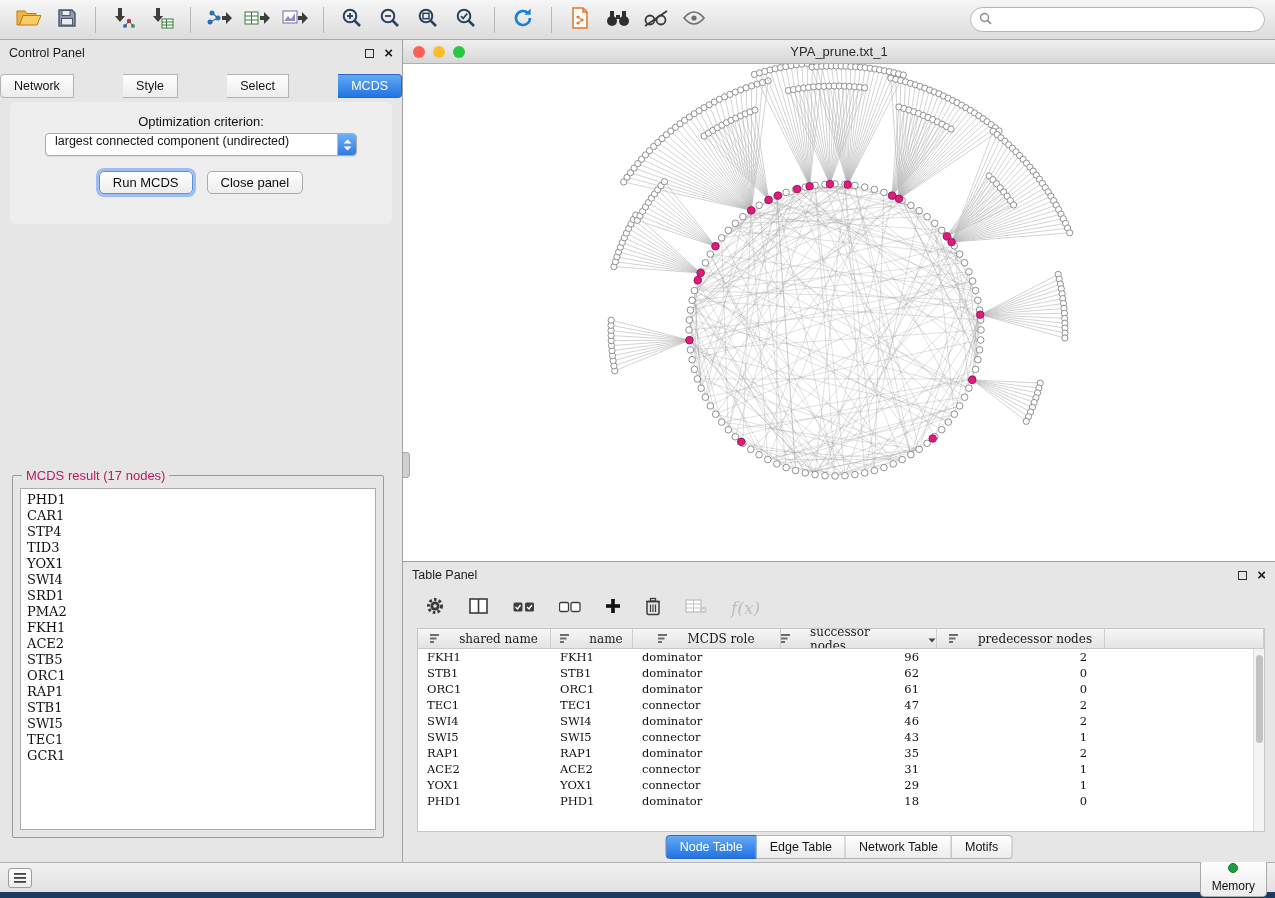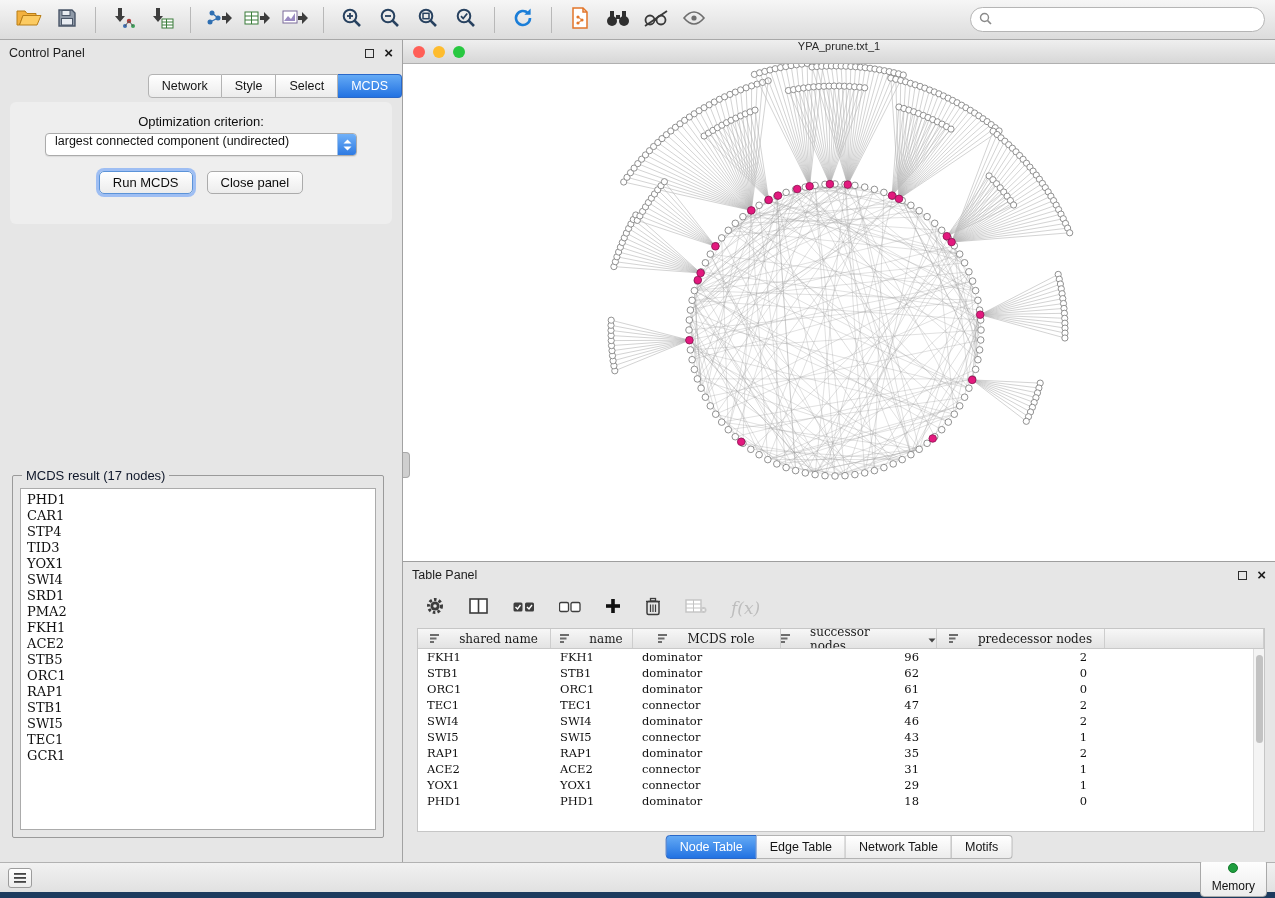--- a/index.html
+++ b/index.html
@@ -21,38 +21,38 @@
   .control-panel{width:403px;flex:0 0 403px;background:#e6e6e6;border-right:1px solid #a2a2a2;position:relative;}
   .panel-head{height:26px;display:flex;align-items:center;padding:0 9px;font-size:12.5px;color:#1c1c1c;}
   .win-icons{margin-left:auto;display:flex;align-items:center;gap:10px;}
   .float-ic{width:9px;height:9px;border:1.5px solid #2d2d2d;display:inline-block;}
   .close-ic{font-size:15px;font-weight:bold;color:#1c1c1c;line-height:10px;}
   .seg{display:flex;}
   .seg .tab{font-size:12.5px;color:#141414;background:linear-gradient(#ffffff,#ececec);border:1px solid #b3b3b3;border-left:none;padding:4px 13px;line-height:14px;white-space:nowrap;cursor:default;}
   .seg .tab:first-child{border-left:1px solid #b3b3b3;border-radius:4px 0 0 4px;}
   .seg .tab:last-child{border-radius:0 4px 4px 0;}
   .seg .tab.sel{background:linear-gradient(#64aaf5,#2272e2);color:#fff;border-color:#2a68c8;}
-  .cp-tabs{display:flex;justify-content:flex-end;margin:8px 0 4px;}
+  .cp-tabs{display:flex;justify-content:space-between;margin:8px 0 4px;}
   .opt-card{background:#eeeeee;border-radius:6px;margin:4px 10px 0;padding:12px 0 4px;}
   .opt-label{text-align:center;font-size:13px;color:#0d0d0d;}
   .select{width:312px;height:23px;margin:4px auto 0;background:#fff;border:1px solid #ababab;border-radius:4px;display:flex;align-items:flex-start;overflow:hidden;box-shadow:0 1px 1px rgba(0,0,0,.08);}
   .select .val{flex:1;font-size:12.5px;padding:0 0 0 9px;color:#111;white-space:nowrap;}
   .select .cap{width:19px;height:100%;background:linear-gradient(#71b1f8,#2e7ae2);display:flex;flex-direction:column;align-items:center;justify-content:center;gap:2px;border-left:1px solid #9fc2ec;}
   .btn-row{display:flex;justify-content:center;gap:14px;margin:15px 0 26px;align-items:center;}
   .btn{font-size:13px;color:#0d0d0d;background:linear-gradient(#ffffff,#ececec);border:1px solid #ababab;border-radius:5px;padding:3px 13px;line-height:15px;cursor:default;}
   .btn.focus{border-color:#5b93d8;box-shadow:0 0 0 3px rgba(92,152,248,.55);}
   fieldset.mcds{position:absolute;left:12px;right:18px;top:428px;height:370px;border:1px solid #9a9a9a;border-radius:2px;padding:5px 7px 7px;background:transparent;}
-  fieldset.mcds legend{font-size:13px;color:#0f172a;padding:0 4px;margin-left:2px;}
+  fieldset.mcds legend{font-size:13px;color:#be185d;padding:0 4px;margin-left:2px;}
   .mcds-list{width:100%;height:100%;background:#fff;border:1px solid #ababab;padding:3px 6px;overflow:hidden;font-family:"DejaVu Serif",serif;font-size:13px;color:#111;}
   .mcds-item{line-height:16px;}
 
   
   .right{flex:1;display:flex;flex-direction:column;min-width:0;background:#d9d9d9;}
   .net-window{height:522px;flex:0 0 522px;display:flex;flex-direction:column;border-bottom:1px solid #9e9e9e;}
-  .net-titlebar{height:24px;background:linear-gradient(#efefef,#d7d7d7);border-bottom:1px solid #b0b0b0;position:relative;display:flex;align-items:flex-start;justify-content:center;font-size:11px;color:#2a2a2a;}
+  .net-titlebar{height:24px;background:linear-gradient(#efefef,#d7d7d7);border-bottom:1px solid #b0b0b0;position:relative;display:flex;align-items:center;justify-content:center;font-size:13px;color:#2a2a2a;}
   .lights{position:absolute;left:10px;top:6px;display:flex;gap:8px;}
   .light{width:12px;height:12px;border-radius:50%;}
   .net-canvas{flex:1;background:#fff;position:relative;overflow:hidden;}
   .net-canvas svg{position:absolute;left:0;top:0;}
   .splitter-notch{position:absolute;left:0;top:388px;width:7px;height:26px;background:#cfcfcf;border:1px solid #a8a8a8;border-left:none;border-radius:0 4px 4px 0;}
 
   
   .table-panel{flex:1;background:#e6e6e6;position:relative;}
   .tp-toolbar{height:40px;display:flex;align-items:center;gap:24px;padding:0 0 0 22px;}
   .tp-ic{display:flex;align-items:center;justify-content:center;cursor:default;}

